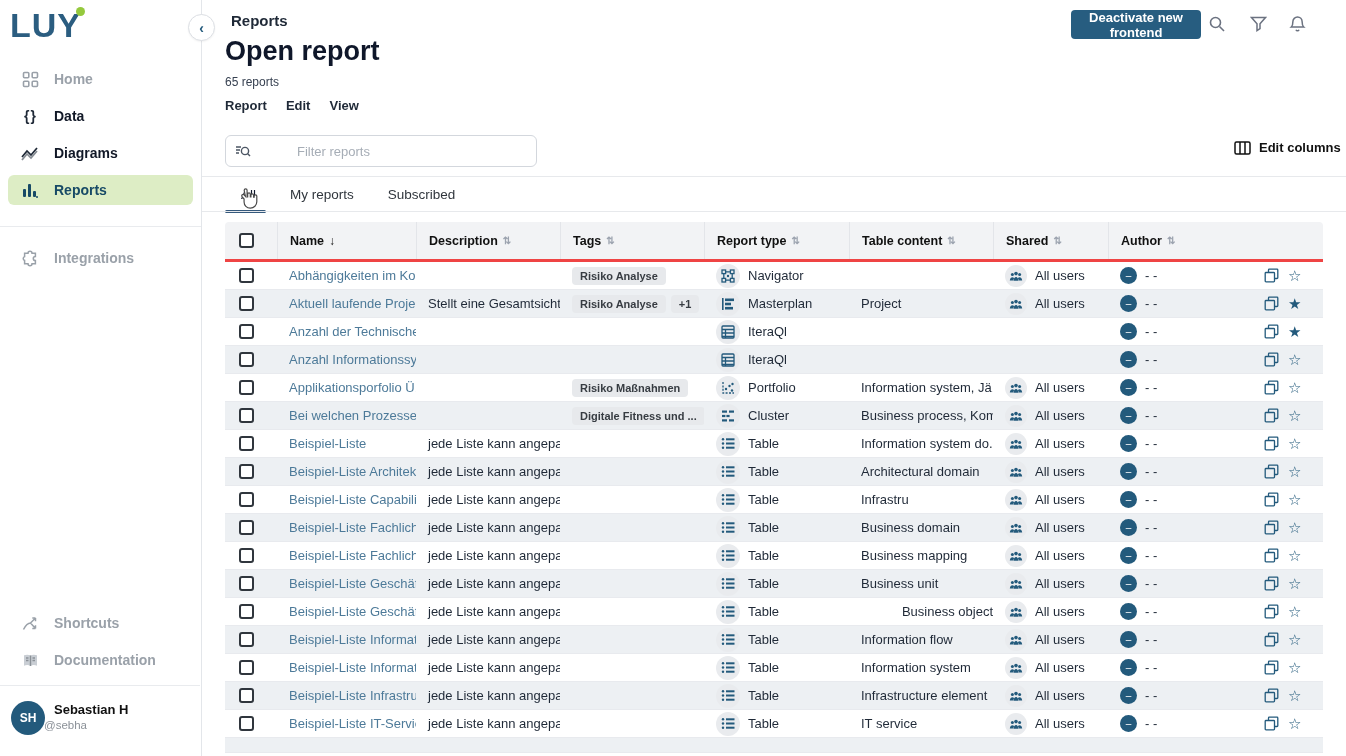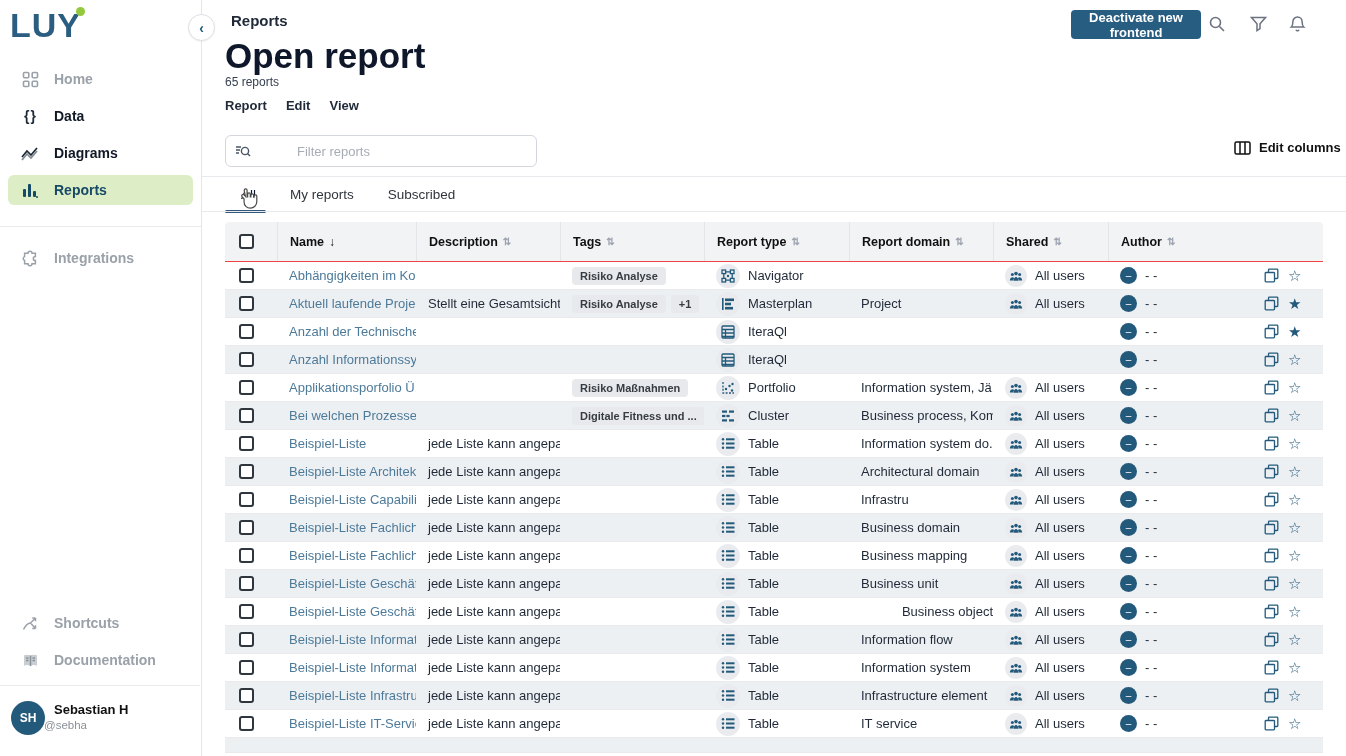--- a/index.html
+++ b/index.html
@@ -38,21 +38,21 @@
     border-radius:50%; background:#fff; border:1px solid #dcdfe4; z-index:3;
     display:flex; align-items:center; justify-content:center; color:#235a7c;
     font-size:14px; font-weight:700; cursor:pointer; box-shadow:0 1px 2px rgba(0,0,0,.05); }
   .topbar-title { position:absolute; left:29px; top:12px; font-size:15px; font-weight:700; color:#1f2937; }
   .deactivate-btn { position:absolute; left:869px; top:10px; width:130px; height:29px;
     background:#275d80; color:#fff; border:none; border-radius:4px; font-size:13px;
     font-weight:700; cursor:pointer; font-family:inherit; }
   .top-icon { position:absolute; top:11px; width:26px; height:26px; display:flex;
     align-items:center; justify-content:center; cursor:pointer; }
 
-  .page-title { position:absolute; left:23px; top:36px; font-size:35px; font-weight:800; color:#0f172a; }
+  .page-title { position:absolute; left:23px; top:36px; font-size:27px; font-weight:800; color:#0f172a; }
   .report-count { position:absolute; left:23px; top:75px; font-size:12px; color:#374151; }
   .menubar { position:absolute; left:23px; top:98px; display:flex; gap:19px; }
   .menubar span { font-size:13px; font-weight:700; color:#1f2937; cursor:pointer; }
 
   .filter-box { position:absolute; left:23px; top:135px; width:312px; height:32px;
     border:1px solid #d3d7dd; border-radius:6px; display:flex; align-items:center;
     padding:0 9px; gap:6px; background:#fff; }
   .filter-box input { border:none; outline:none; flex:1; font-size:13px;
     font-family:inherit; color:#1f2937;margin-left:40px; }
   .filter-box input::placeholder { color:#a6adb6; }
@@ -65,21 +65,21 @@
   .tab { position:relative; font-size:13.5px; color:#30363d; padding:6px 0 11px; cursor:pointer; }
   .tab.active { color:#0f172a; }
   .tab.active::after { content:""; position:absolute; left:-16px; right:-10px;
     bottom:0; height:3px; background:#35597c; border-radius:2px; }
   .divider-b { position:absolute; left:0; right:0; top:211px; height:1px; background:#e7e9ec; }
   .cursor-hand { position:absolute; left:36px; top:187px; z-index:5; pointer-events:none; }
 
   
   .table { position:absolute; left:23px; top:222px; width:1098px; }
   .thead { display:flex; height:40px; background:#f2f3f5; border-radius:4px 4px 0 0;
-    border-bottom:1px solid #ef4444; align-items:center; }
+    border-bottom:3px solid #ef4444; align-items:center; }
   .th { display:flex; align-items:center; gap:5px; height:100%; padding-left:12px;
     font-size:12.5px; font-weight:700; color:#111; border-left:1px solid #e3e5e9; cursor:pointer; }
   .th:first-child, .th:last-child { border-left:none; }
   .th .sort-both { color:#9ca3af; font-size:10px; }
   .th .sort-down { color:#111; font-size:12px; }
   .trow { display:flex; align-items:center; height:28px; border-bottom:1px solid #e8eaee; }
   .trow.even { background:#edf0f3; }
   .cell { display:flex; align-items:center; gap:8px; padding-left:12px; height:100%;
     overflow:hidden; white-space:nowrap; font-size:13px; color:#1f2937; }
   .checkbox { width:15px; height:15px; border:2px solid #30363d; border-radius:3px;
@@ -270,21 +270,21 @@
           </div>
           <div class="th" style="width: 144px;">
             <span>Tags</span>
             <span class="sort-both">⇅</span>
           </div>
           <div class="th" style="width: 145px;">
             <span>Report type</span>
             <span class="sort-both">⇅</span>
           </div>
           <div class="th" style="width: 144px;">
-            <span>Report domain</span>
+            <span>Table content</span>
             <span class="sort-both">⇅</span>
           </div>
           <div class="th" style="width: 115px;">
             <span>Shared</span>
             <span class="sort-both">⇅</span>
           </div>
           <div class="th" style="width: 144px;">
             <span>Author</span>
             <span class="sort-both">⇅</span>
           </div>

